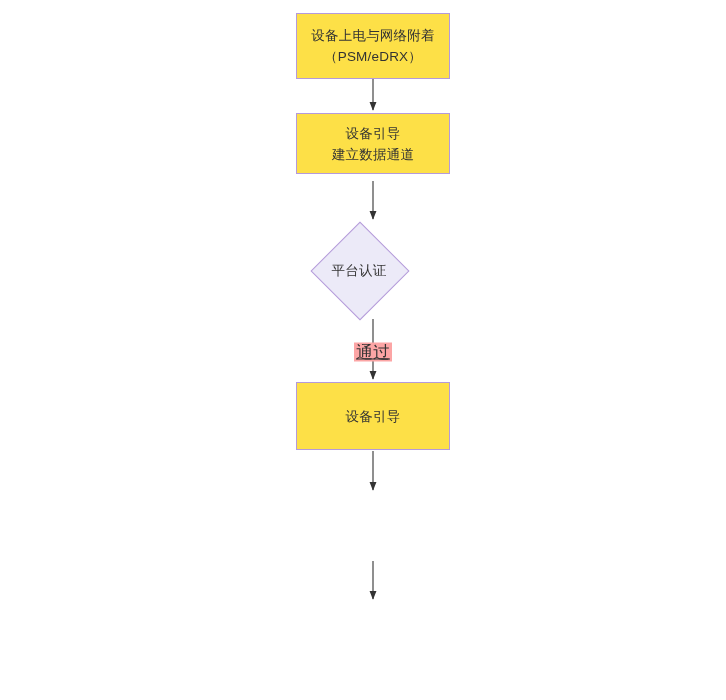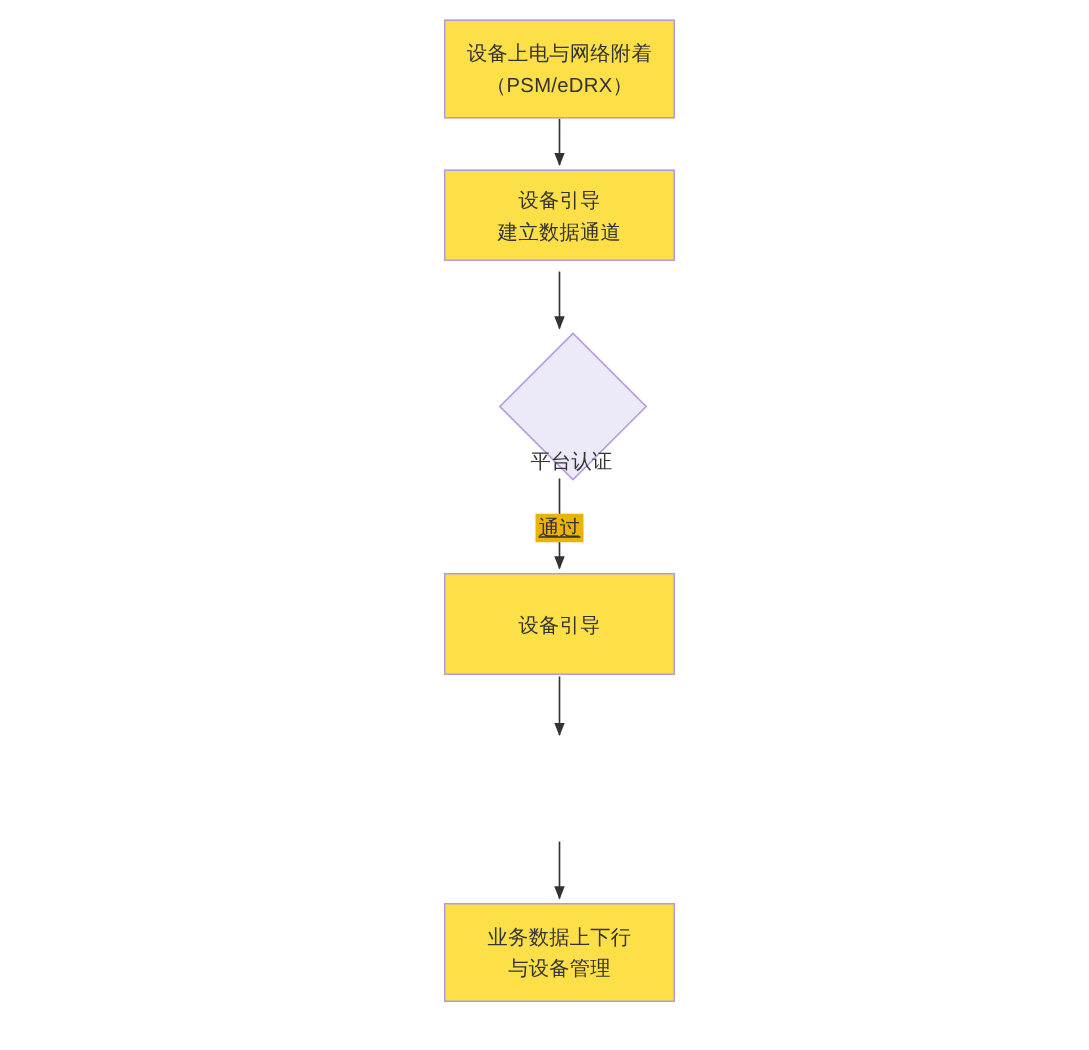--- a/index.html
+++ b/index.html
@@ -70,23 +70,23 @@
     font-size: 13.5px;
     line-height: 21px;
     text-align: center;
     white-space: nowrap;
     letter-spacing: 0.2px;
   }
 
   .edge-label {
     position: absolute;
     z-index: 3;
-    background: #eab308;
+    background: #fca5a5;
     color: #333333;
-    font-size: 14px;
+    font-size: 17px;
     line-height: 17px;
     padding: 1px 2px;
     white-space: nowrap;
     transform: translate(-50%, -50%);
     text-decoration: underline;
   }
 </style>
 </head>
 <body>
 
@@ -113,30 +113,26 @@
   <div class="node node-process" style="left:296px; top:13px; width:154px; height:66px;">
     <div class="node-label">设备上电与网络附着</div>
     <div class="node-label">（PSM/eDRX）</div>
   </div>
 
   <div class="node node-process" style="left:296px; top:113px; width:154px; height:61px;">
     <div class="node-label">设备引导</div>
     <div class="node-label">建立数据通道</div>
   </div>
 
-  <div class="node node-decision" style="left:333px; top:222px; width:96px; height:96px;justify-content:flex-end;">
+  <div class="node node-decision" style="left:311px; top:222px; width:96px; height:96px;">
     <div class="decision-shape"></div>
     <div class="node-label">平台认证</div>
   </div>
 
   <div class="edge-label" style="left:373px; top:352px;">通过</div>
 
   <div class="node node-process" style="left:296px; top:382px; width:154px; height:68px;">
     <div class="node-label">设备引导</div>
   </div>
 
 
-  <div class="node node-process" style="left:296px; top:602px; width:154px; height:66px;">
-    <div class="node-label">业务数据上下行</div>
-    <div class="node-label">与设备管理</div>
-  </div>
 
 </div>
 
 </body></html>

